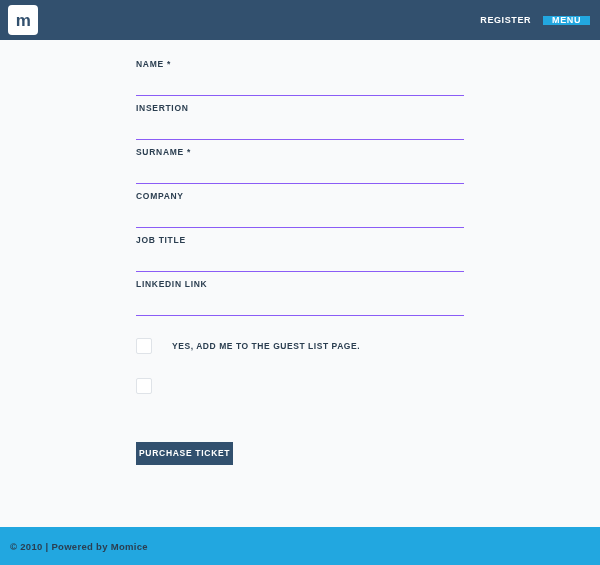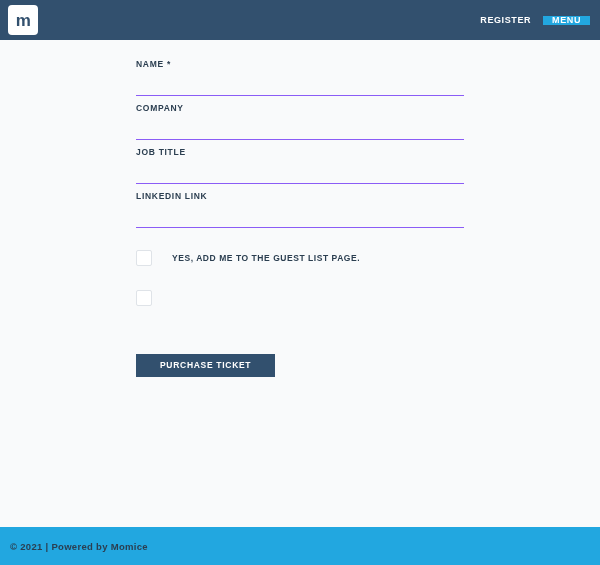--- a/index.html
+++ b/index.html
@@ -169,21 +169,21 @@
     line-height: 1;
   }
   .btn-cancel {
     background: #a6e1fa;
     color: #2b3e50;
     padding: 7px 11px;
   }
   .btn-purchase {
     background: #32506e;
     color: #ffffff;
-    padding: 7px 24px;
+    padding: 7px 3px;
   }
 
   
   .footer {
     position: absolute;
     left: 0;
     right: 0;
     bottom: 0;
     height: 38px;
     background: #22a7e0;
@@ -212,21 +212,29 @@
 </div>
 
 <div class="page">
   <div class="form-wrap">
 
     <div class="field">
       <span class="field-label">NAME *</span>
       <input class="field-input" type="text" value="" style="">
     </div>
 
-
+    <div class="field">
+      <span class="field-label">INSERTION</span>
+      <input class="field-input" type="text" value="" style="">
+    </div>
+
+    <div class="field">
+      <span class="field-label">SURNAME *</span>
+      <input class="field-input" type="text" value="" style="">
+    </div>
 
 
     <div class="field">
       <span class="field-label">COMPANY</span>
       <input class="field-input" type="text" value="" style="">
     </div>
 
     <div class="field">
       <span class="field-label">JOB TITLE</span>
       <input class="field-input" type="text" value="" style="">
@@ -249,14 +257,14 @@
     </div>
 
     <div class="actions">
       <button class="btn btn-purchase">PURCHASE TICKET</button>
     </div>
 
   </div>
 </div>
 
 <div class="footer">
-  <span class="footer-text">© 2021 | Powered by Momice</span>
+  <span class="footer-text">© 2010 | Powered by Momice</span>
 </div>
 
 </body></html>

